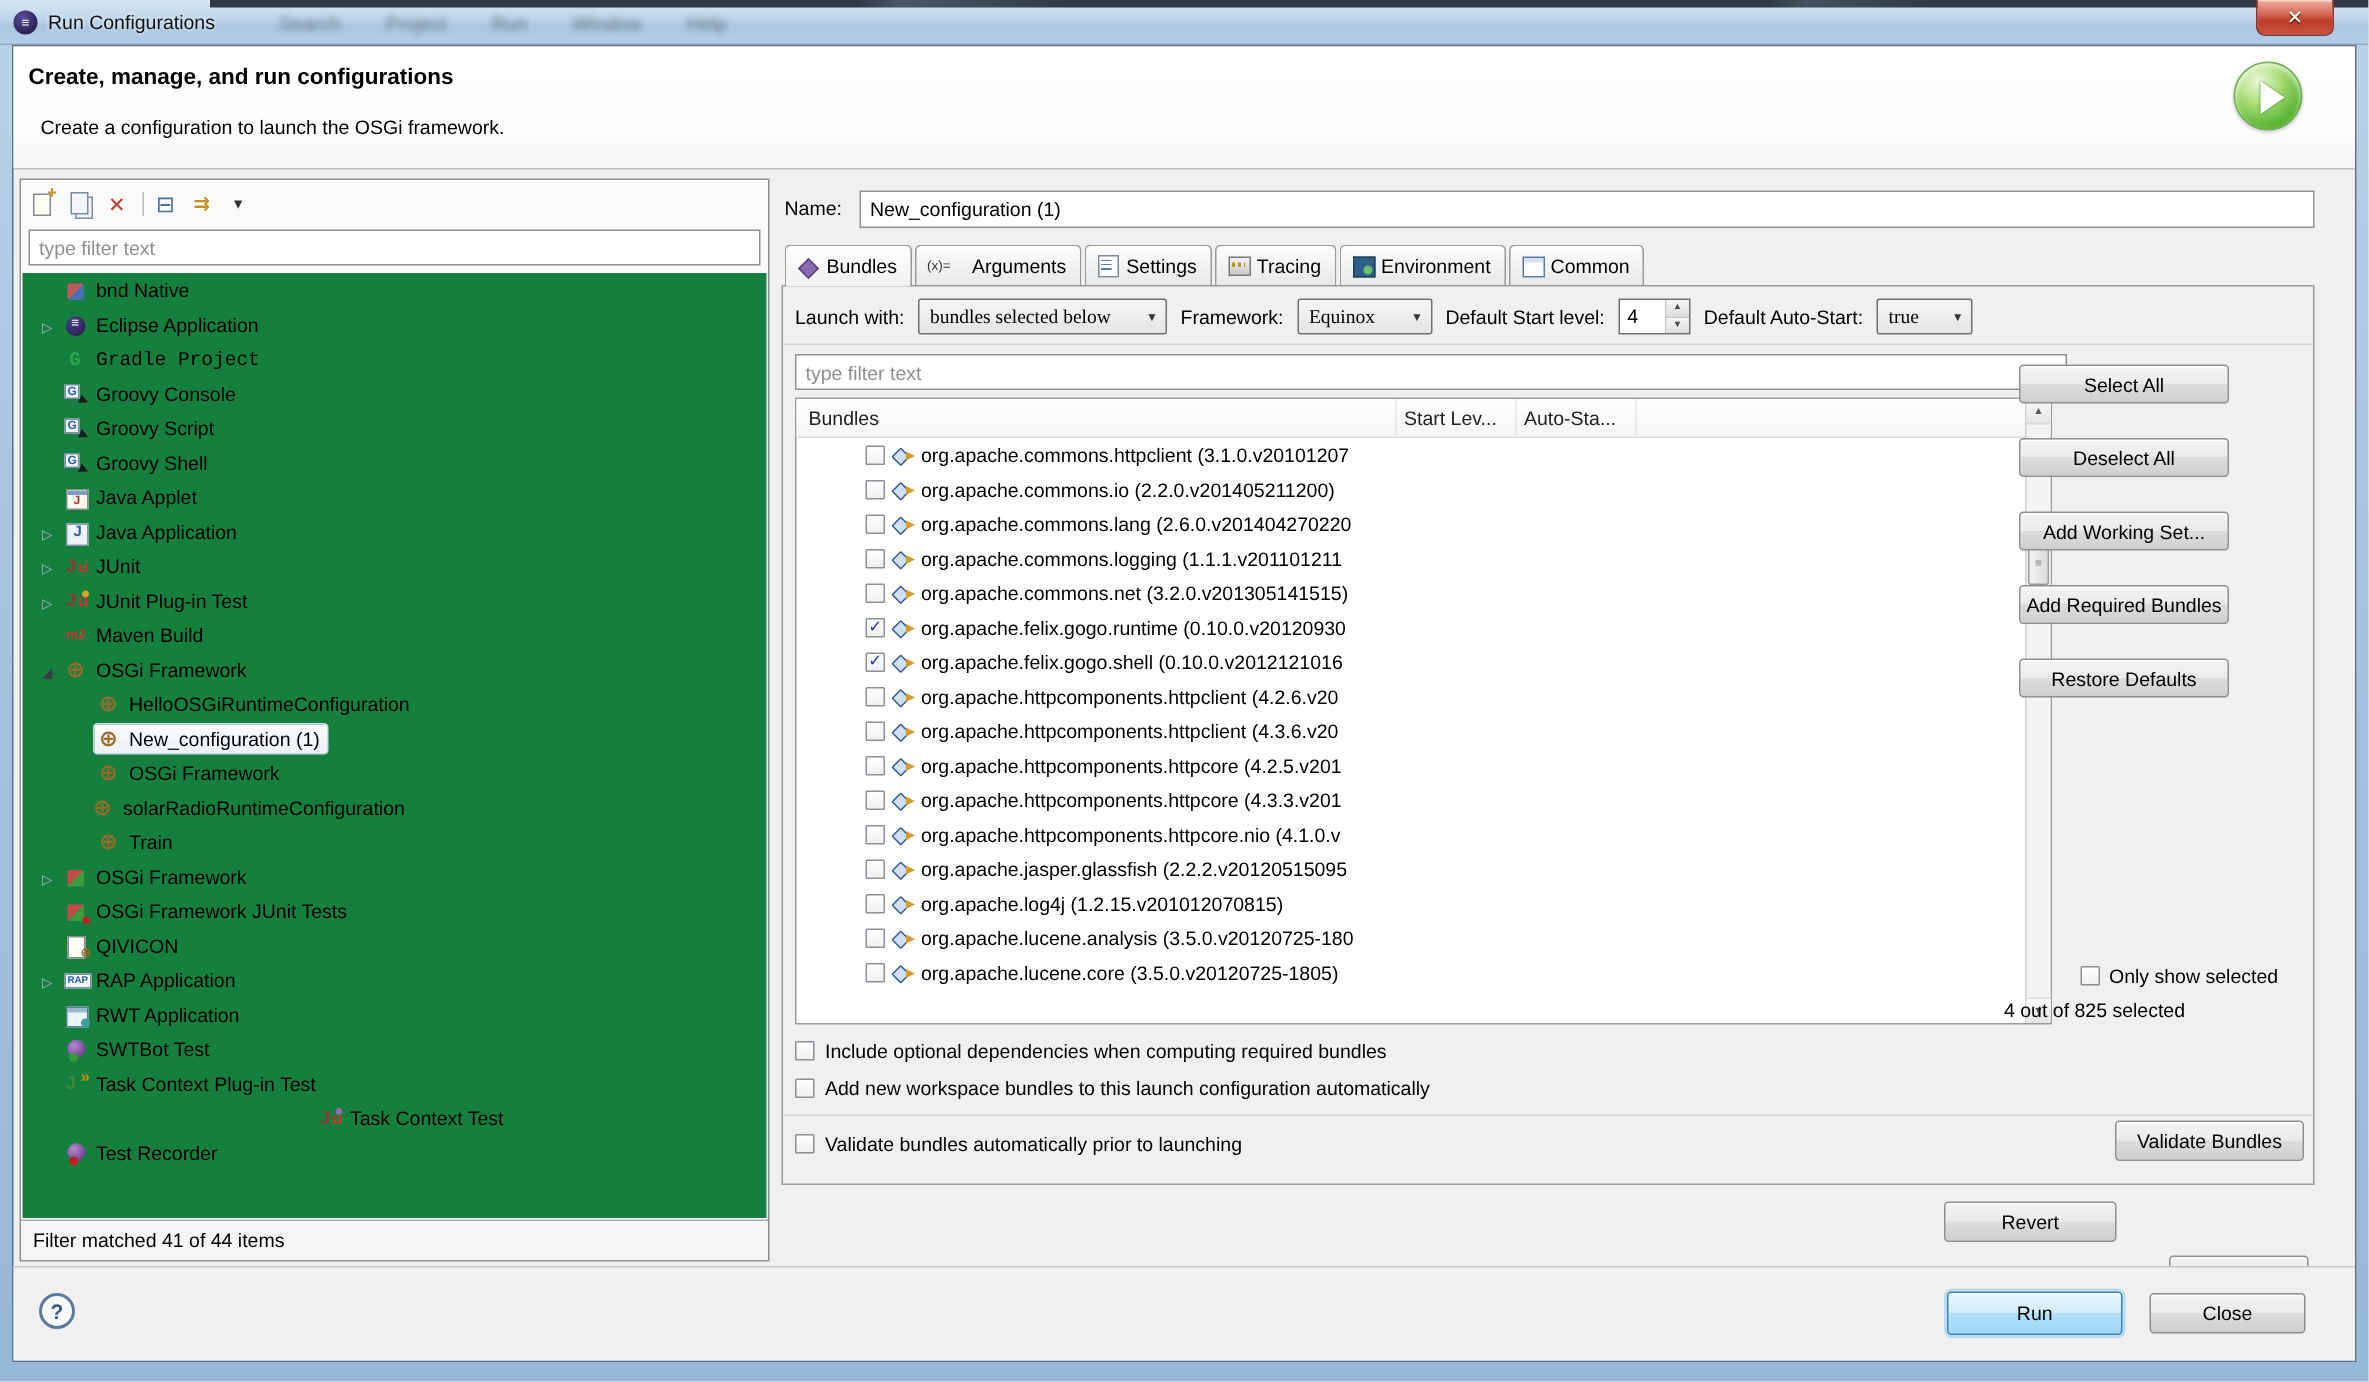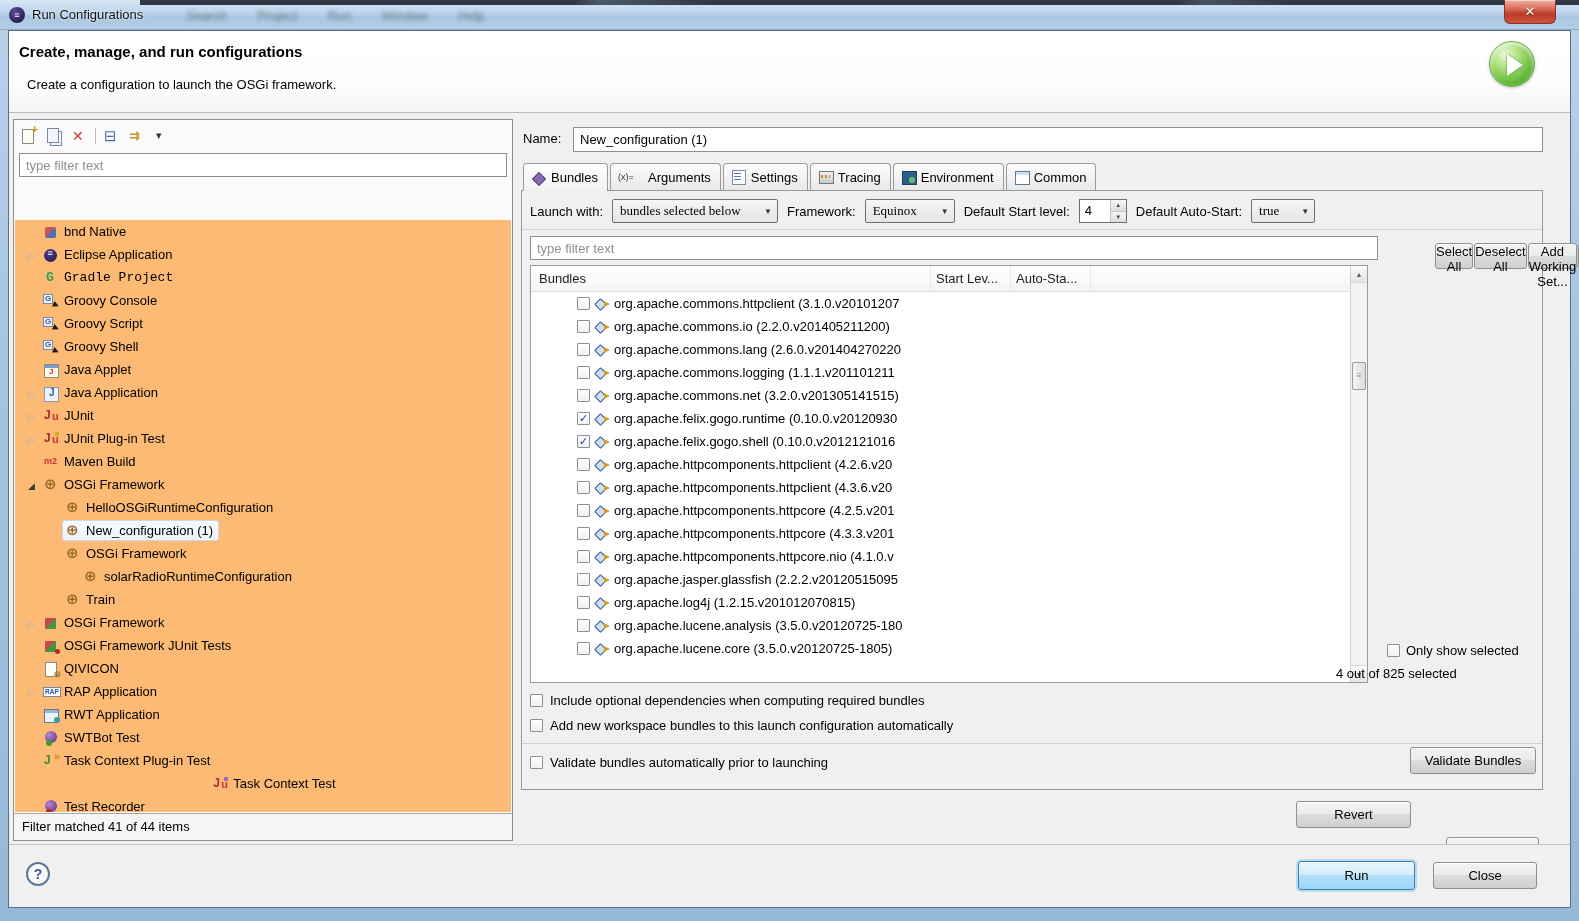--- a/index.html
+++ b/index.html
@@ -54,21 +54,21 @@
   .tbi-new-configuration::after{content:"+";position:absolute;right:0;top:-4px;color:#d09010;font-weight:bold;font-size:11px;}
   .tbi-duplicate::before{content:"";position:absolute;left:2px;top:1px;width:10px;height:13px;
     background:#f2f6fb;border:1px solid #7a8aa0;box-shadow:3px 3px 0 -1px #f2f6fb,3px 3px 0 0 #7a8aa0;}
   .tbi-delete::before{content:"\2715";position:absolute;left:2px;top:1px;color:#c23b2e;font-weight:bold;font-size:14px;}
   .tbi-collapse-all::before{content:"\229F";position:absolute;left:1px;top:0;color:#4a6fa5;font-size:15px;}
   .tbi-filter::before{content:"\21C9";position:absolute;left:1px;top:1px;color:#c89020;font-weight:bold;font-size:13px;}
   .tbi-menu-caret::before{content:"\25BE";position:absolute;left:3px;top:2px;color:#333;font-size:11px;}
   .filter-input{position:absolute;left:5px;top:33px;width:488px;height:24px;border:1px solid #8a9097;
     background:#fff;font:13px "Liberation Sans",sans-serif;padding:0 6px;}
   input::placeholder{color:#8f8f8f;opacity:1;}
-  .tree{position:absolute;left:1px;top:62px;right:1px;bottom:28px;background:#fdba74;overflow:hidden;margin-top:38px;}
+  .tree{position:absolute;left:1px;top:62px;right:1px;bottom:28px;background:#15803d;overflow:hidden;}
   .trow{height:23px;display:flex;align-items:center;white-space:nowrap;}
   .tw{width:17px;flex:none;text-align:center;}
   .tw.col::before{content:"\25B7";color:#a8b2bc;font-size:9px;}
   .tw.exp::before{content:"\25E2";color:#3a3a3a;font-size:9px;}
   .trow-inner{display:inline-flex;align-items:center;height:21px;padding:0 5px 0 2px;border:1px solid transparent;border-radius:3px;}
   .trow-inner.selbox{border:1px solid #ccd9e6;background:linear-gradient(180deg,#f8fafd,#edf2f8);}
   .tlabel{font-size:13px;}
   .left-status{position:absolute;left:0;right:0;bottom:0;height:27px;border-top:1px solid #a8a8a8;
     background:#f5f5f5;padding:5px 8px;font-size:13px;}
   
@@ -171,21 +171,21 @@
     border-left:6px solid #d79b2a;border-top:3.5px solid transparent;border-bottom:3.5px solid transparent;}
   
   .sb{position:absolute;right:0;top:0;width:17px;bottom:0;background:#f3f3f3;border-left:1px solid #d0d0d0;}
   .sb-up,.sb-down{position:absolute;left:0;right:0;height:17px;display:flex;align-items:center;justify-content:center;
     font-size:7px;color:#5a5a5a;background:linear-gradient(180deg,#fbfbfb,#e4e4e4);}
   .sb-up{top:0;border-bottom:1px solid #d8d8d8;} .sb-down{bottom:0;border-top:1px solid #d8d8d8;}
   .sb-thumb{position:absolute;left:1px;right:1px;top:96px;height:28px;border:1px solid #9a9a9a;border-radius:2px;
     background:linear-gradient(90deg,#f4f4f4,#dcdcdc);display:flex;align-items:center;justify-content:center;
     font-size:8px;color:#8a8a8a;line-height:1;}
   
-  .side-btns{position:absolute;left:913px;top:52px;width:140px;display:flex;flex-direction:row;gap:1px;}
+  .side-btns{position:absolute;left:824px;top:52px;width:140px;display:flex;flex-direction:column;gap:23px;}
   .btn{height:26px;border:1px solid #8e8f8f;border-radius:3px;font:13px "Liberation Sans",sans-serif;
     background:linear-gradient(180deg,#f3f3f3 0%,#ebebeb 49%,#dddddd 50%,#cfcfcf 100%);
     box-shadow:inset 0 1px 0 #fff;}
   .only-show{position:absolute;left:865px;top:452px;display:flex;align-items:center;gap:6px;font-size:13px;}
   .sel-count{position:absolute;left:814px;top:475px;font-size:13px;}
   .optrow{display:flex;align-items:center;gap:7px;font-size:13px;position:absolute;left:8px;}
   .opt0{top:502px;} .opt1{top:527px;}
   .group-sep2{position:absolute;left:0;top:552px;right:0;height:1px;background:#d4d4d4;}
   .validate-row{top:564px;}
   .validate-btn{position:absolute;left:888px;top:556px;width:126px;height:27px;}
@@ -339,21 +339,21 @@
               <span class="tlabel">New_configuration (1)</span>
             </span>
           </div>
           <div class="trow" style="padding-left: 30px;">
             <span class="tw "></span>
             <span class="trow-inner">
               <span class="ticon t-osgi-target"></span>
               <span class="tlabel">OSGi Framework</span>
             </span>
           </div>
-          <div class="trow" style="padding-left: 48px; text-align: center;">
+          <div class="trow" style="padding-left: 26px; text-align: center;">
             <span class="tw "></span>
             <span class="trow-inner">
               <span class="ticon t-osgi-target"></span>
               <span class="tlabel">solarRadioRuntimeConfiguration</span>
             </span>
           </div>
           <div class="trow" style="padding-left: 30px;">
             <span class="tw "></span>
             <span class="trow-inner">
               <span class="ticon t-osgi-target"></span>

